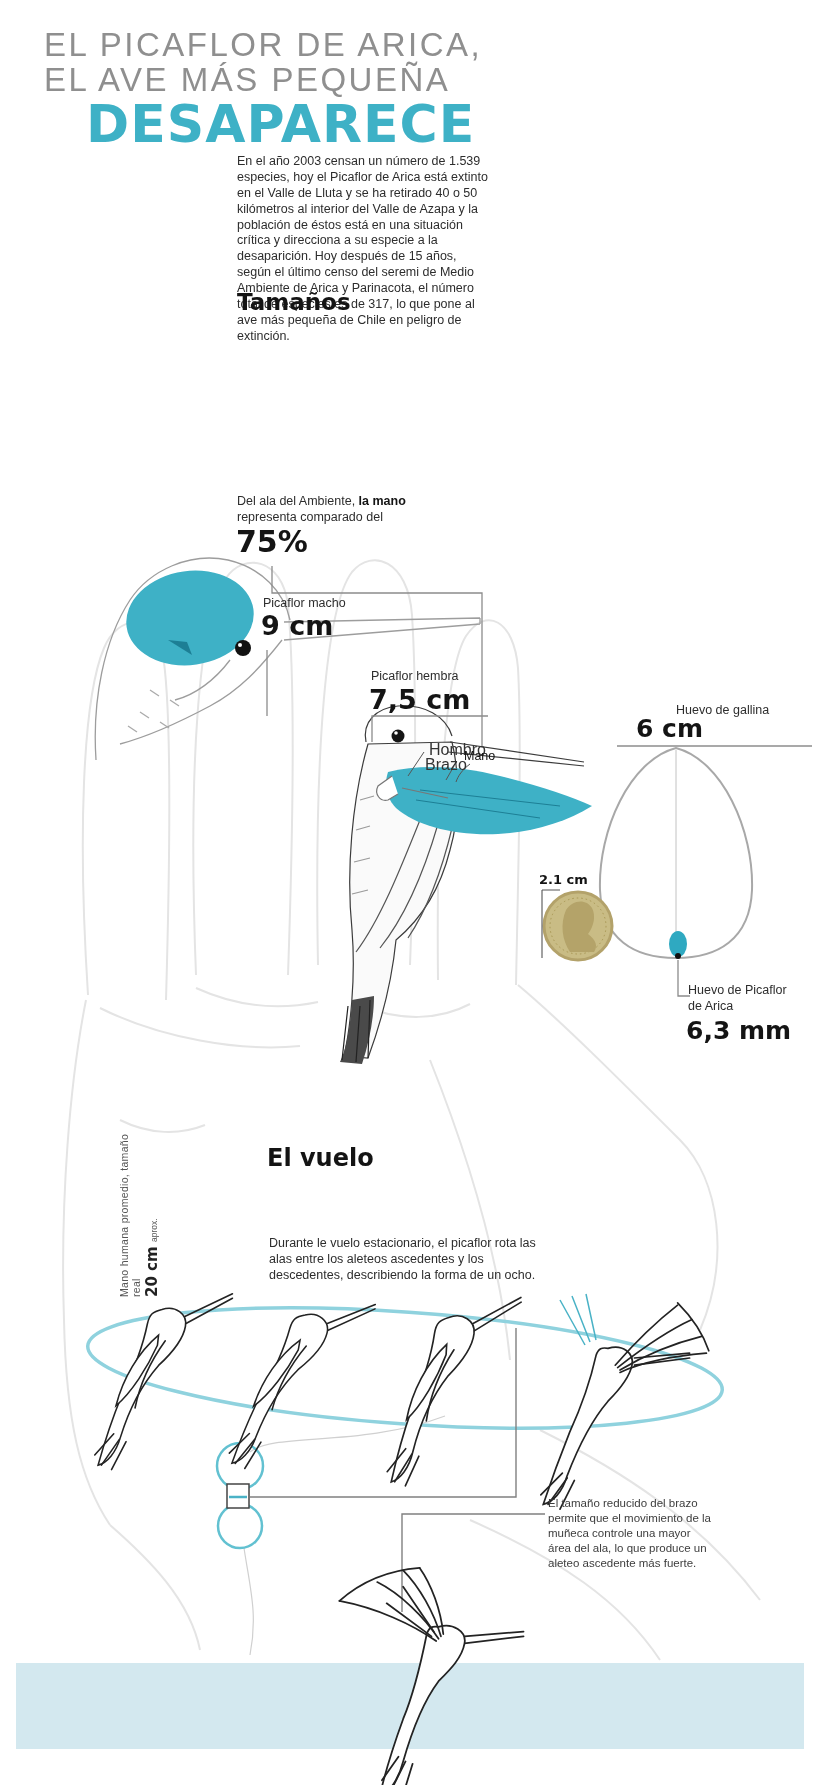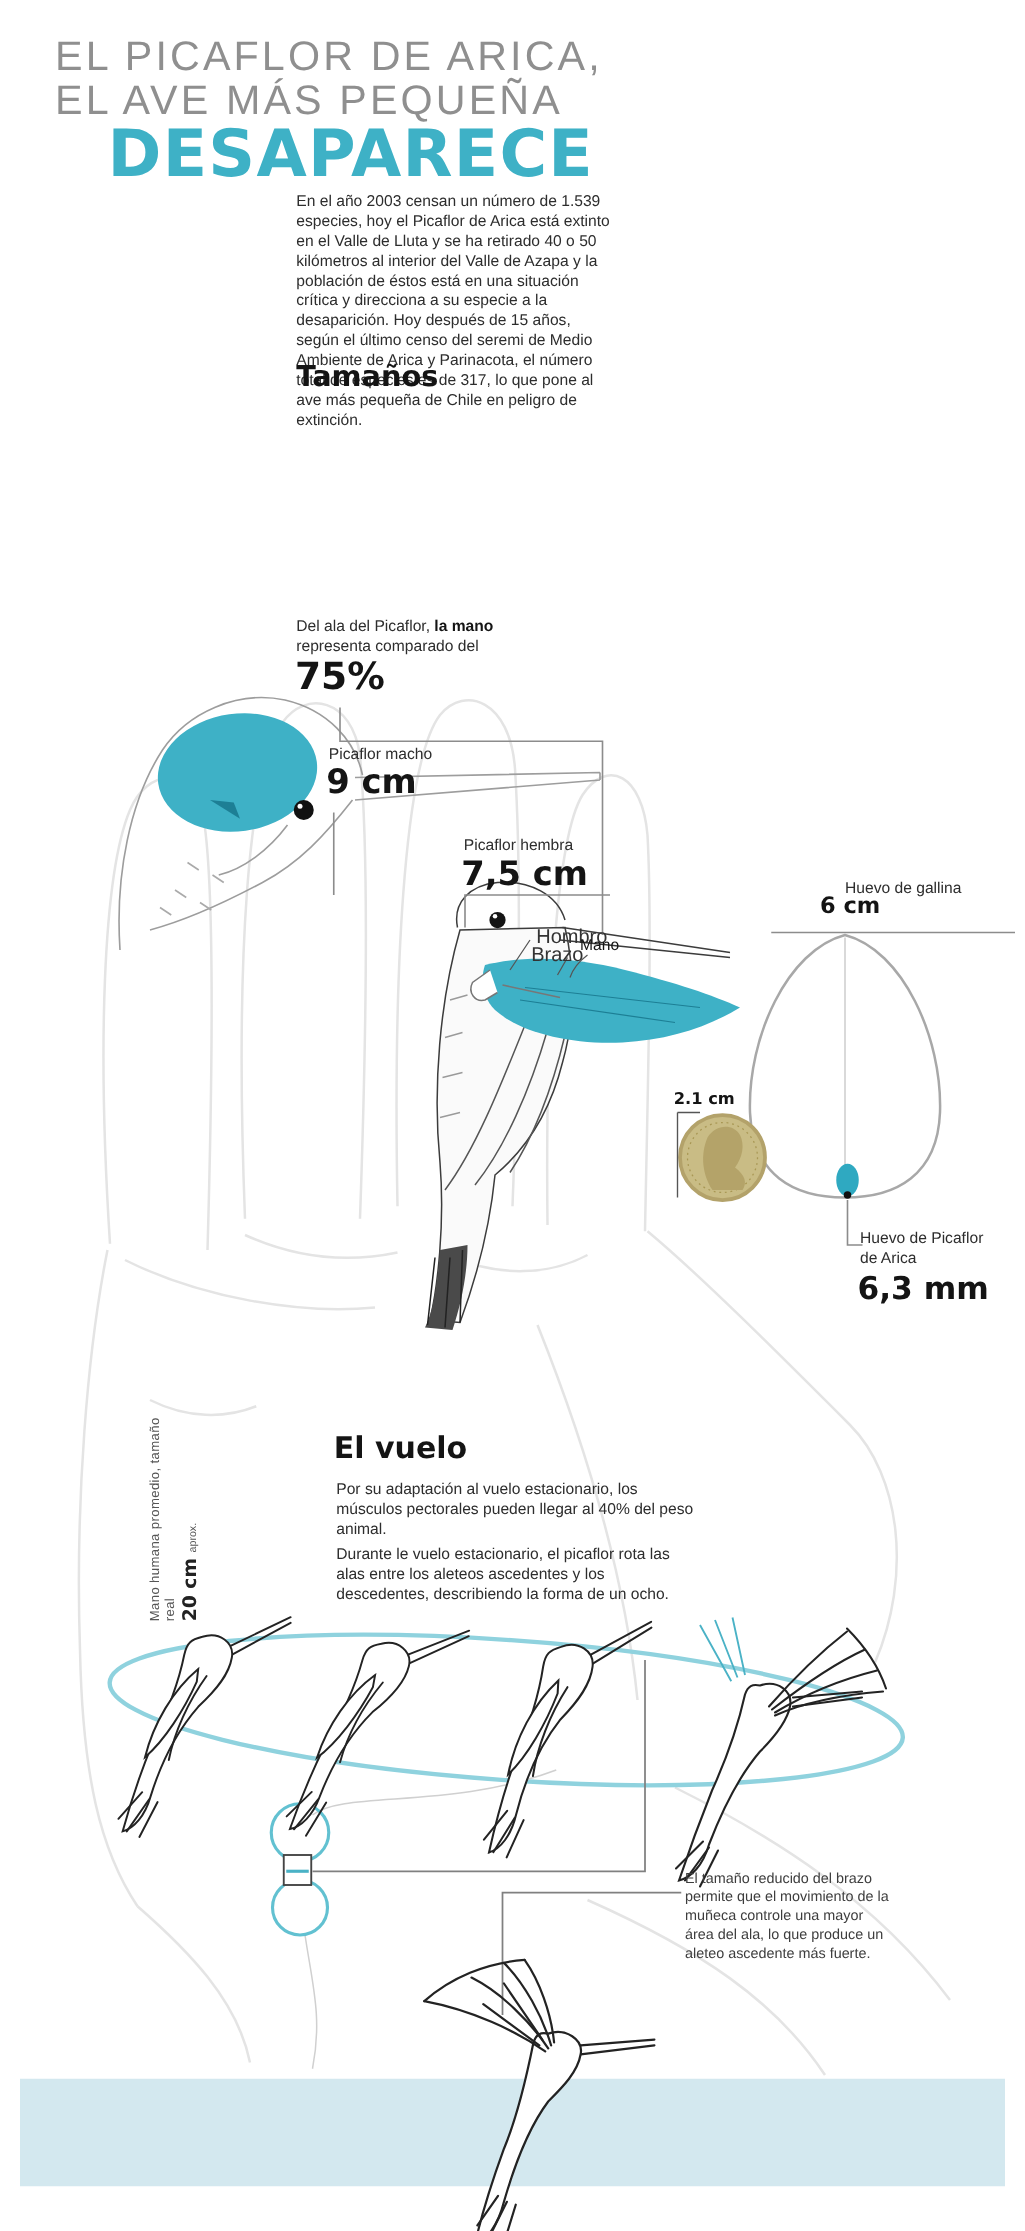--- a/index.html
+++ b/index.html
@@ -164,49 +164,48 @@
 
   <div class="abs title-thin" style="top:26px">EL PICAFLOR DE ARICA,</div>
   <div class="abs title-thin" style="top:61px">EL AVE MÁS PEQUEÑA</div>
   <div class="abs title-main">DESAPARECE</div>
 
   <div class="abs body-txt" style="left:237px; top:154px; width:252px">En el año 2003 censan un número de 1.539 especies, hoy el Picaflor de Arica está extinto en el Valle de Lluta y se ha retirado 40 o 50 kilómetros al interior del Valle de Azapa y la población de éstos está en una situación crítica y direcciona a su especie a la desaparición. Hoy después de 15 años, según el último censo del seremi de Medio Ambiente de Arica y Parinacota, el número total de especies es de 317, lo que pone al ave más pequeña de Chile en peligro de extinción.</div>
 
   <div class="abs h-bold" style="left:237px; top:289px; font-size:23px">Tamaños</div>
 
   <div class="abs body-txt" style="left:237px; top:494px; width:212px">
-    <span>Del ala del Picaflor, </span><span style="font-weight:bold; color:#141414">la mano</span><span> representa comparado del</span>
+    <span>Del ala del Ambiente, </span><span style="font-weight:bold; color:#141414">la mano</span><span> representa comparado del</span>
   </div>
   <div class="abs big-num" style="left:236px; top:524px; font-size:30px">75%</div>
 
   <div class="abs small-lbl" style="left:263px; top:596px">Picaflor macho</div>
   <div class="abs big-num" style="left:261px; top:610px; font-size:27px">9 cm</div>
 
   <div class="abs small-lbl" style="left:371px; top:669px">Picaflor hembra</div>
   <div class="abs big-num" style="left:369px; top:684px; font-size:27px">7,5 cm</div>
 
   <div class="abs tiny-lbl" style="left:429px; top:741px">Hombro</div>
   <div class="abs tiny-lbl" style="left:425px; top:756px">Brazo</div>
   <div class="abs tiny-lbl" style="left:464px; top:749px; font-weight:normal; font-size:12.5px; color:#141414">Mano</div>
 
   <div class="abs small-lbl" style="left:676px; top:703px">Huevo de gallina</div>
-  <div class="abs big-num" style="left:656px; top:714px; font-size:18px">6 cm</div>
+  <div class="abs big-num" style="left:636px; top:714px; font-size:25px">6 cm</div>
 
   <div class="abs big-num" style="left:539px; top:872px; font-size:13px">2.1 cm</div>
 
   <div class="abs body-txt" style="left:688px; top:983px; width:112px; line-height:1.25">Huevo de Picaflor de Arica</div>
   <div class="abs big-num" style="left:686px; top:1016px; font-size:25px">6,3 mm</div>
 
   <div class="abs rotated">
     <div class="l1">Mano humana promedio, tamaño real</div>
     <div class="l2">
       <span class="num">20 cm</span>
       <span class="apx">aprox.</span>
     </div>
   </div>
 
   <div class="abs h-bold" style="left:267px; top:1144px; font-size:24px">El vuelo</div>
-  <div class="abs body-txt" style="left:269px; top:1184px; width:288px">Por su adaptación al vuelo estacionario, los músculos pectorales pueden llegar al 40% del peso animal.</div>
   <div class="abs body-txt" style="left:269px; top:1236px; width:292px">Durante le vuelo estacionario, el picaflor rota las alas entre los aleteos ascedentes y los descedentes, describiendo la forma de un ocho.</div>
 
   <div class="abs" style="left:548px; top:1496px; width:164px; font-size:11.5px; line-height:1.3; color:#3d3d3d">El tamaño reducido del brazo permite que el movimiento de la muñeca controle una mayor área del ala, lo que produce un aleteo ascedente más fuerte.</div>
 
 </div>
 
 </body></html>

